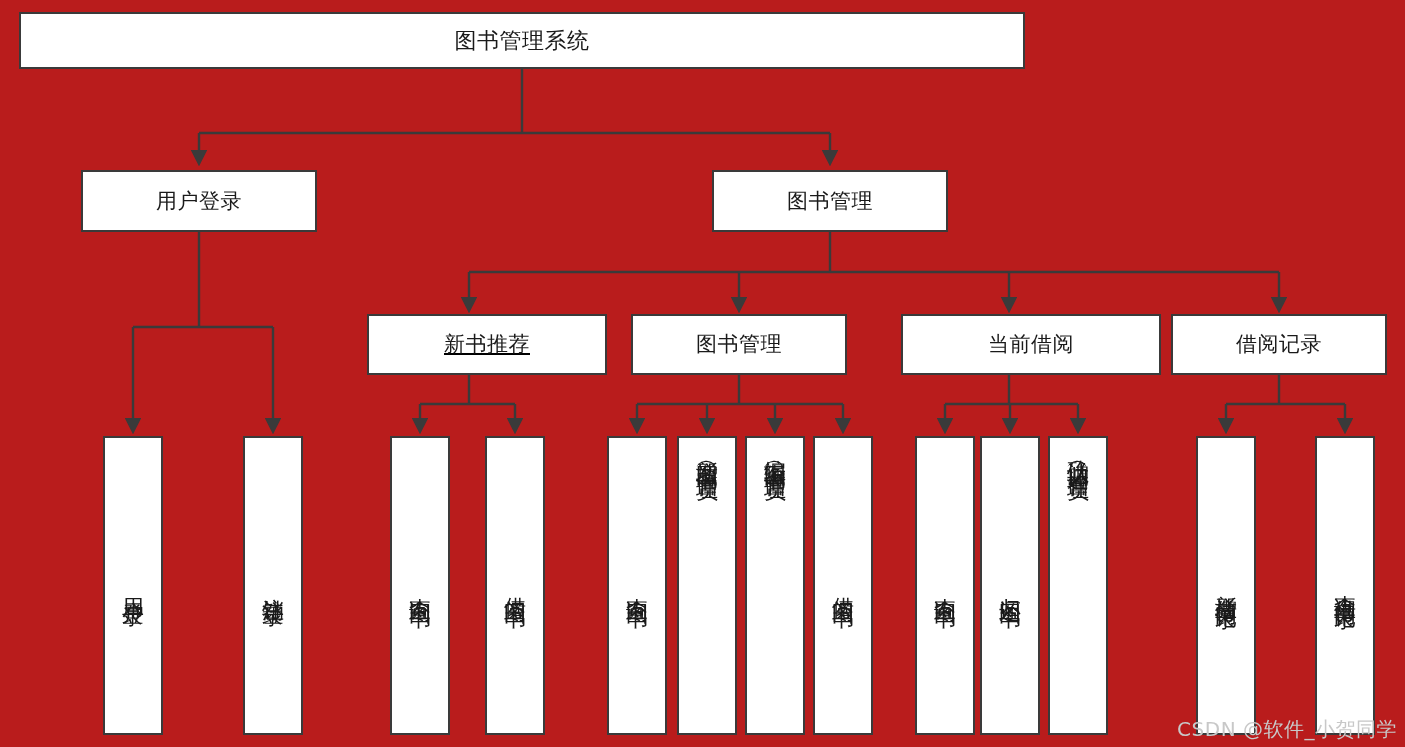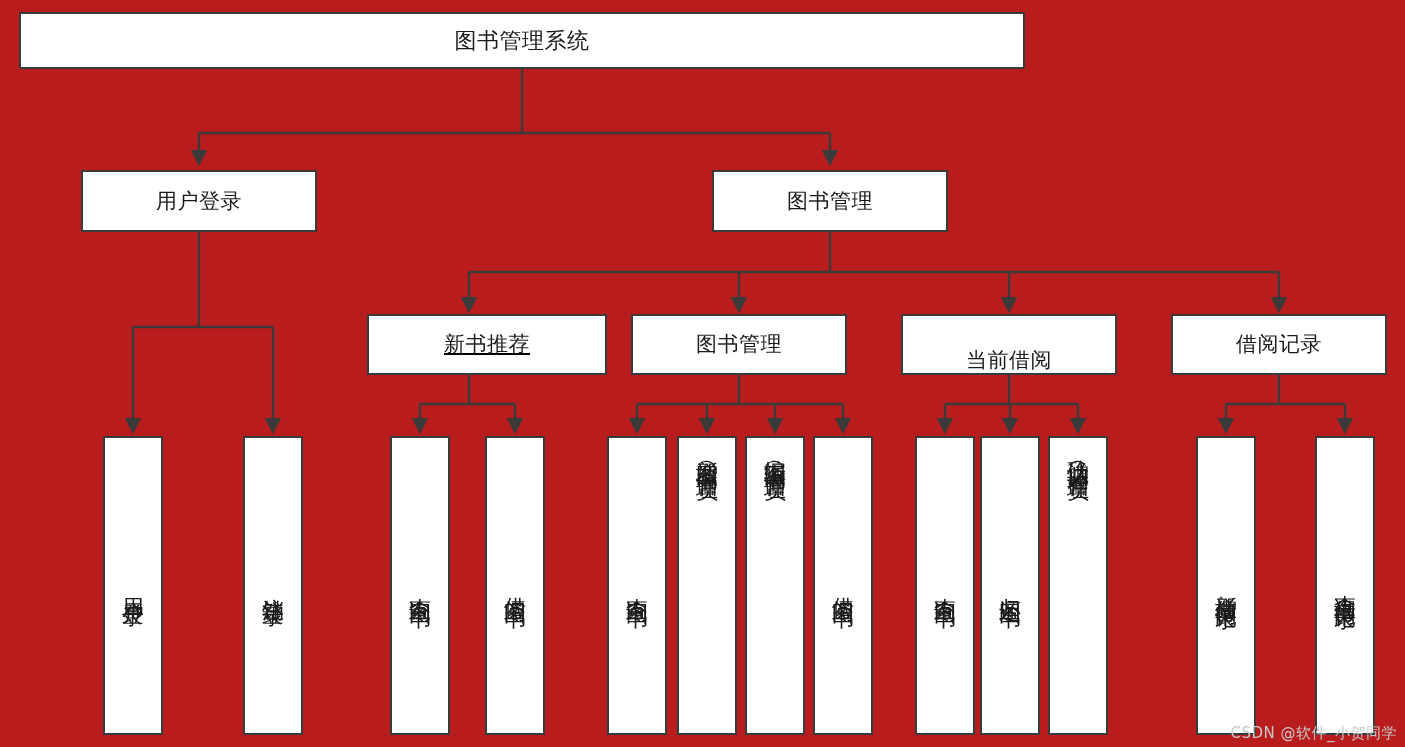--- a/index.html
+++ b/index.html
@@ -61,21 +61,21 @@
     white-space: nowrap;
   }
   .node.v.mid {
     align-items: center;
     padding-top: 0;
   }
   .watermark {
     position: absolute;
     right: 8px;
     bottom: 4px;
-    font-size: 15px;
+    font-size: 20px;
     color: #c8c8c8;
     white-space: nowrap;
     letter-spacing: 0.5px;
   }
 </style>
 </head>
 <body>
 
 <div id="canvas">
 
@@ -139,21 +139,21 @@
   <div class="node h" style="left:712px; top:170px; width:236px; height:62px;text-align:center;">
     <span class="label">图书管理</span>
   </div>
 
   <div class="node h" style="left:367px; top:314px; width:240px; height:61px;text-decoration:underline;">
     <span class="label">新书推荐</span>
   </div>
   <div class="node h" style="left:631px; top:314px; width:216px; height:61px;">
     <span class="label">图书管理</span>
   </div>
-  <div class="node h" style="left:901px; top:314px; width:216px; height:61px;align-items:flex-end;">
+  <div class="node h" style="left:901px; top:314px; width:260px; height:61px;">
     <span class="label">当前借阅</span>
   </div>
   <div class="node h" style="left:1171px; top:314px; width:216px; height:61px;">
     <span class="label">借阅记录</span>
   </div>
 
   <div class="node v mid" style="left:103px; top:436px; width:60px; height:299px;">
     <span class="label">用户登录</span>
   </div>
   <div class="node v mid" style="left:243px; top:436px; width:60px; height:299px;">

